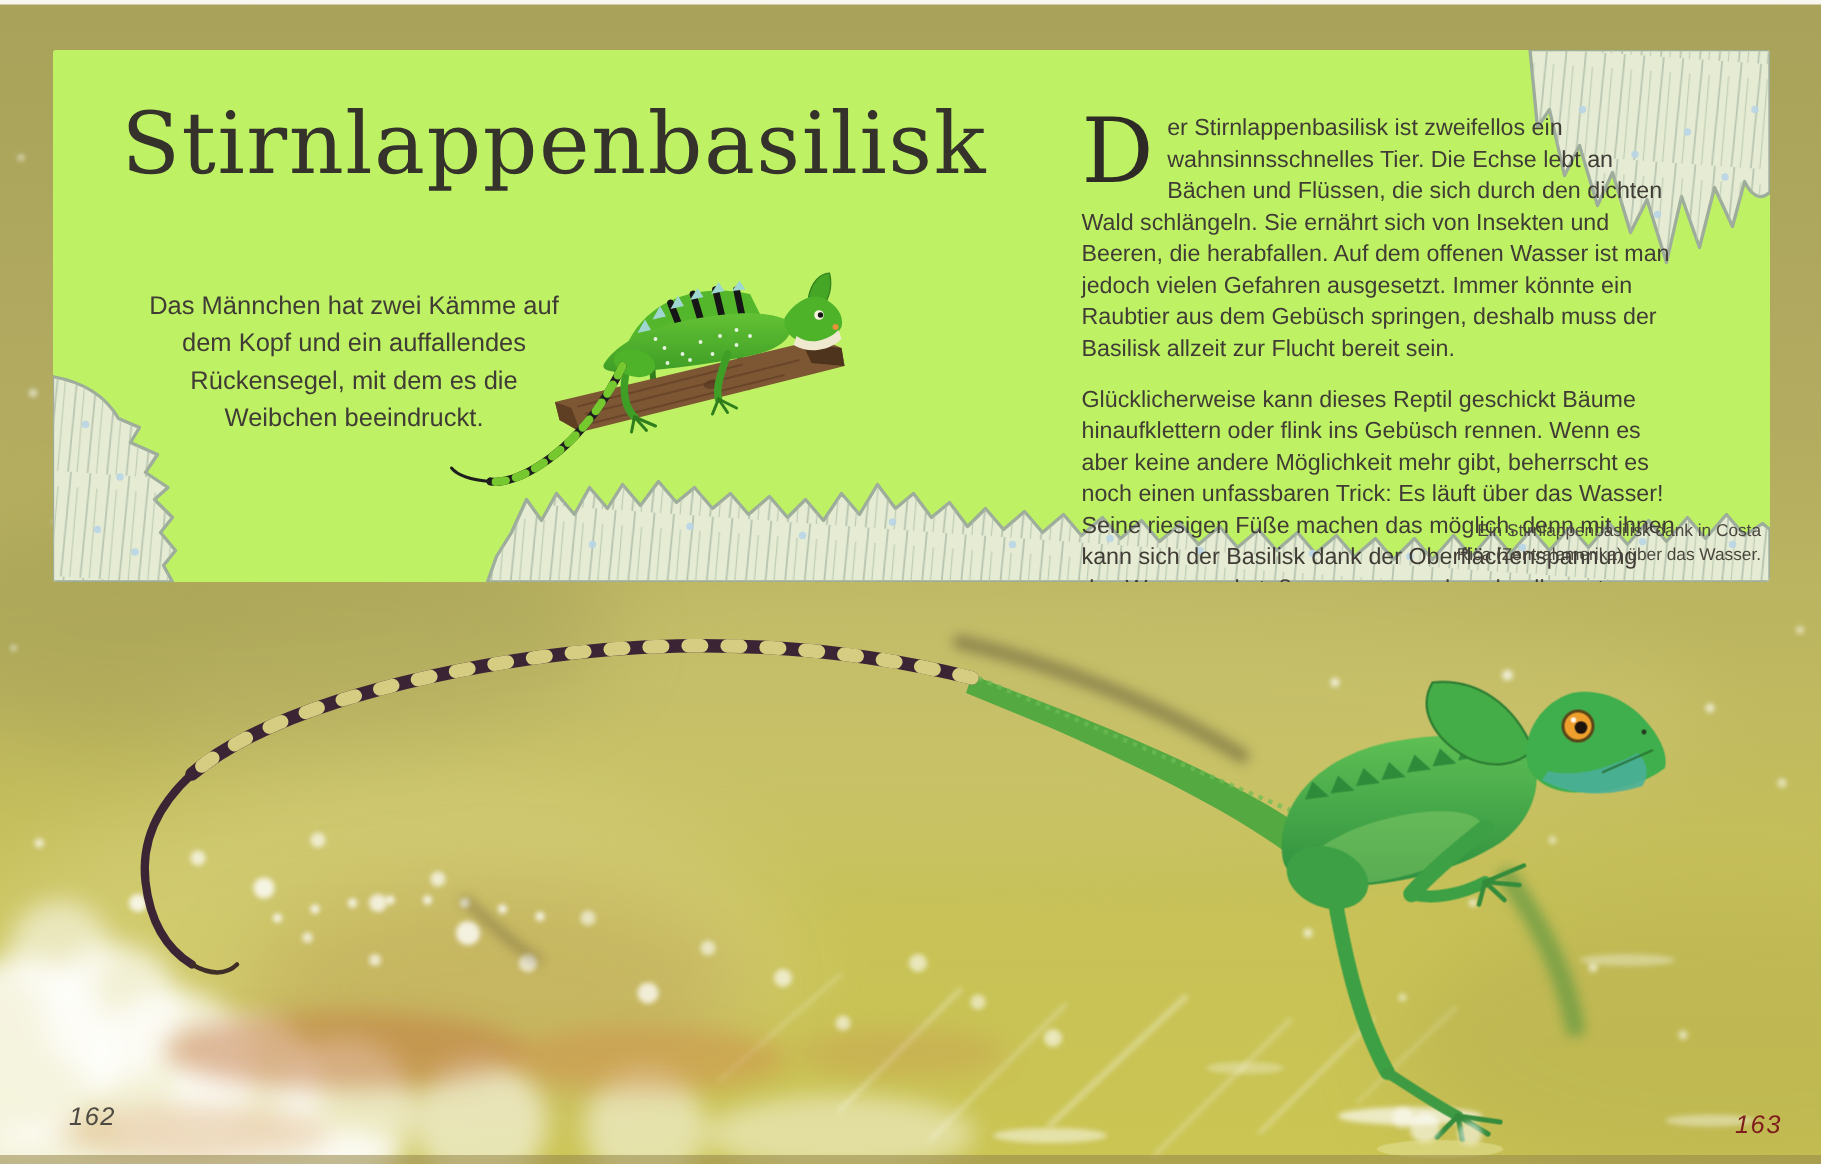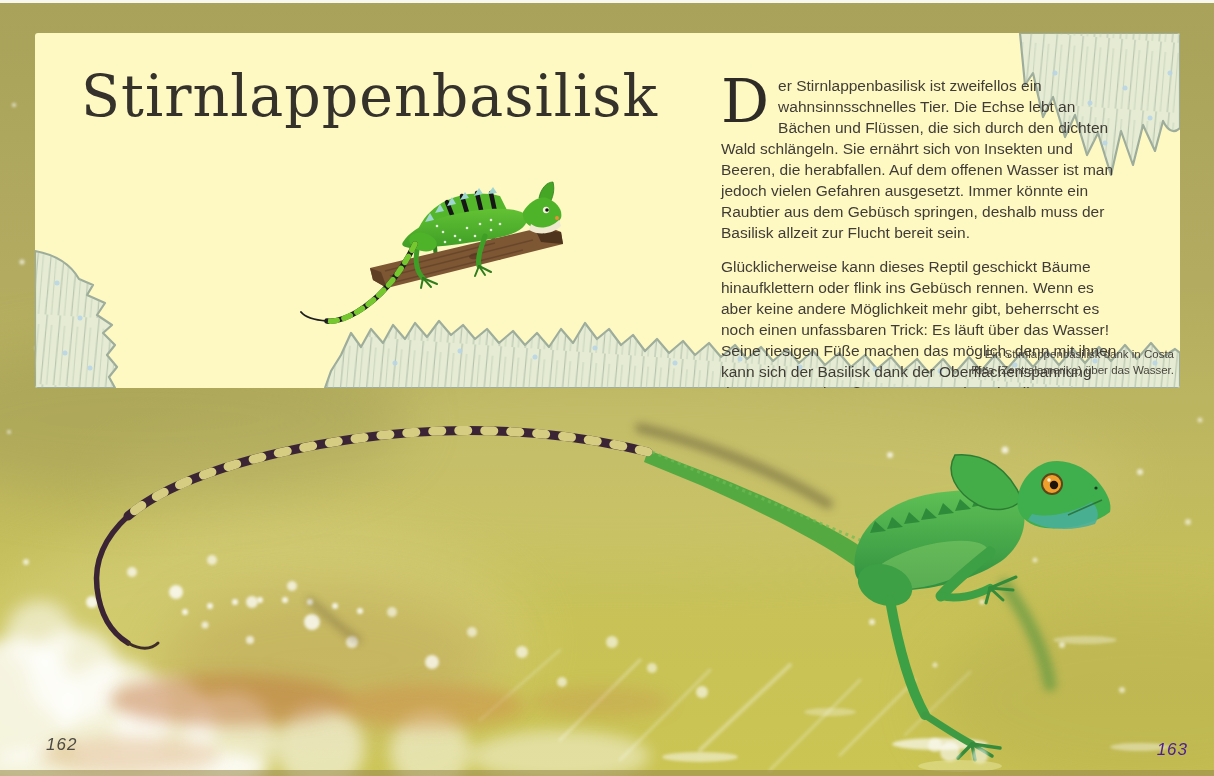--- a/index.html
+++ b/index.html
@@ -1,37 +1,37 @@
 <!DOCTYPE html>
 <html><head>
 <meta charset="utf-8">
 <style>
   html,body{margin:0;padding:0;}
   body{width:1214px;height:776px;overflow:hidden;font-family:"Liberation Sans",sans-serif;}
   .stage{position:relative;width:1214px;height:776px;background:#b4ae60;}
   .photo{position:absolute;inset:0;display:block;}
   .top-edge{position:absolute;top:0;left:0;right:0;height:3px;background:rgba(255,255,255,.9);}
   .bottom-edge{position:absolute;bottom:0;left:0;right:0;height:6px;background:rgba(150,135,75,.55);}
-  .panel{position:absolute;left:35px;top:33px;width:1145px;height:355px;background:#fef9c3;border-radius:3px;overflow:hidden;}
+  .panel{position:absolute;left:35px;top:33px;width:1145px;height:355px;background:#bef264;border-radius:3px;overflow:hidden;}
   .leaves{position:absolute;inset:0;display:block;}
   h1.title{position:absolute;left:46px;top:30px;margin:0;font-family:"DejaVu Serif",serif;font-weight:400;
            font-size:57px;letter-spacing:1px;color:#35312b;white-space:nowrap;}
   .blurb{position:absolute;left:55px;top:158px;width:292px;margin:0;text-align:center;
          font-size:17px;line-height:25px;color:#403c35;}
   .illustration{position:absolute;left:260px;top:147px;display:block;}
   .bodycol{position:absolute;left:686px;top:42px;width:398px;color:#403c35;font-size:15.5px;line-height:21px;}
   .bodycol p{margin:0;}
   .bodycol p + p{margin-top:13px;}
   .dropcap{float:left;font-family:"DejaVu Serif",serif;font-size:60px;line-height:46px;
            padding:3px 9px 0 0;color:#2e2a25;}
   .caption{position:absolute;right:6px;top:313px;width:210px;margin:0;text-align:right;
            font-size:11.5px;line-height:1.42;color:#4a463e;}
   .pagenum{position:absolute;font-size:17px;letter-spacing:1px;font-style:italic;}
   .pagenum.left{left:46px;top:735px;color:#4d4a44;}
-  .pagenum.right{right:26px;top:740px;color:#4c1d95;}
+  .pagenum.right{right:26px;top:740px;color:#7f1d1d;}
 </style>
 </head>
 <body>
 
 <div class="stage">
 
   <svg class="photo" viewBox="0 0 1214 776" width="1214" height="776" preserveAspectRatio="none">
     <defs>
       <linearGradient id="pv-water" x1="0" y1="0" x2="0" y2="1">
         <stop offset="0" stop-color="#a8a25a"></stop>
@@ -302,20 +302,21 @@
             <circle cx="905" cy="338" r="2.5"></circle>
           <circle cx="980" cy="332" r="2.5"></circle>
             <circle cx="1060" cy="328" r="2.5"></circle>
             <circle cx="1120" cy="330" r="2.5"></circle>
         </g>
       </g>
     </svg>
 
     <h1 class="title">Stirnlappenbasilisk</h1>
 
+    <p class="blurb">Das Männchen hat zwei Kämme auf dem Kopf und ein auffallendes Rückensegel, mit dem es die Weibchen beeindruckt.</p>
 
     <svg class="illustration" viewBox="0 0 300 150" width="300" height="150">
       <defs>
         <linearGradient id="il-gBody" x1="0" y1="0" x2="0" y2="1">
           <stop offset="0" stop-color="#62c133"></stop>
             <stop offset="1" stop-color="#3f9e26"></stop>
         </linearGradient>
       </defs>
 
       <path d="M 198 52 C 198 64 200 72 204 78" stroke="#2f7d1d" stroke-width="4" fill="none" stroke-linecap="round"></path>

